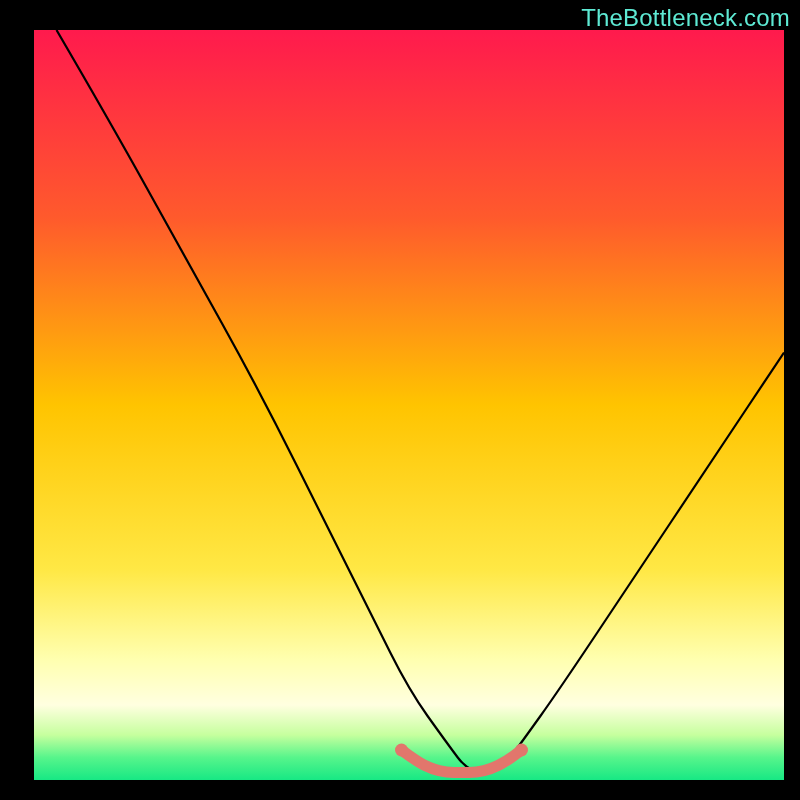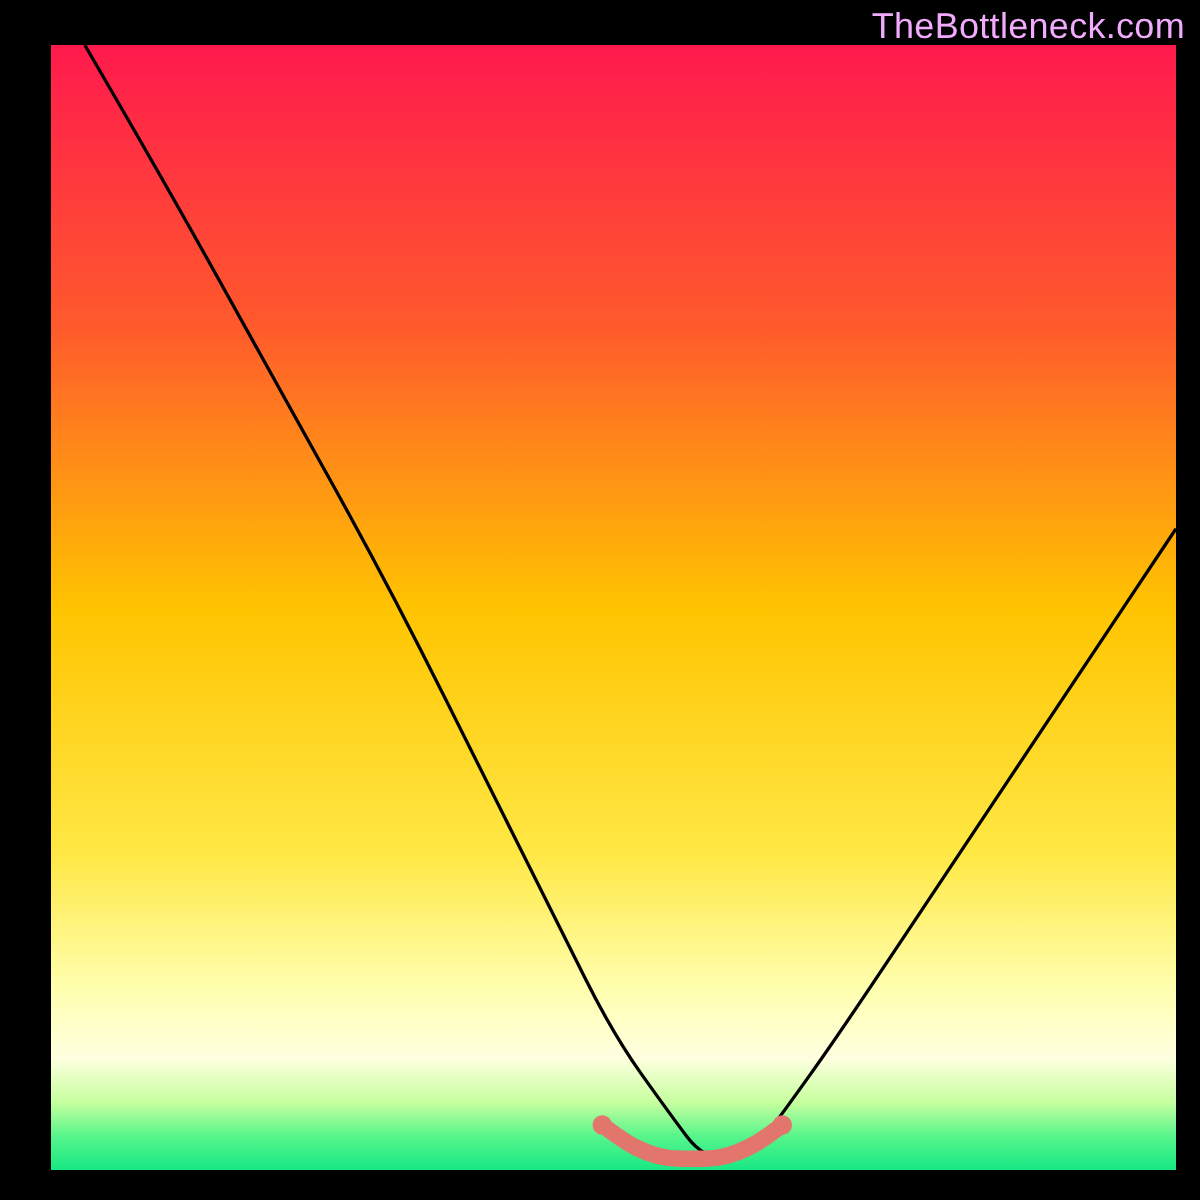--- a/index.html
+++ b/index.html
@@ -14,21 +14,21 @@
   .frame {
     position: relative;
     width: 800px;
     height: 800px;
     background: #000;
   }
   .watermark {
     position: absolute;
     top: 4px;
     right: 10px;
-    color: #f0abfc;
+    color: #5eead4;
     font-size: 24px;
     font-weight: 500;
     letter-spacing: 0.2px;
     z-index: 20;
   }
   .plot-wrap {
     position: absolute;
     left: 34px;
     top: 30px;
     width: 750px;

